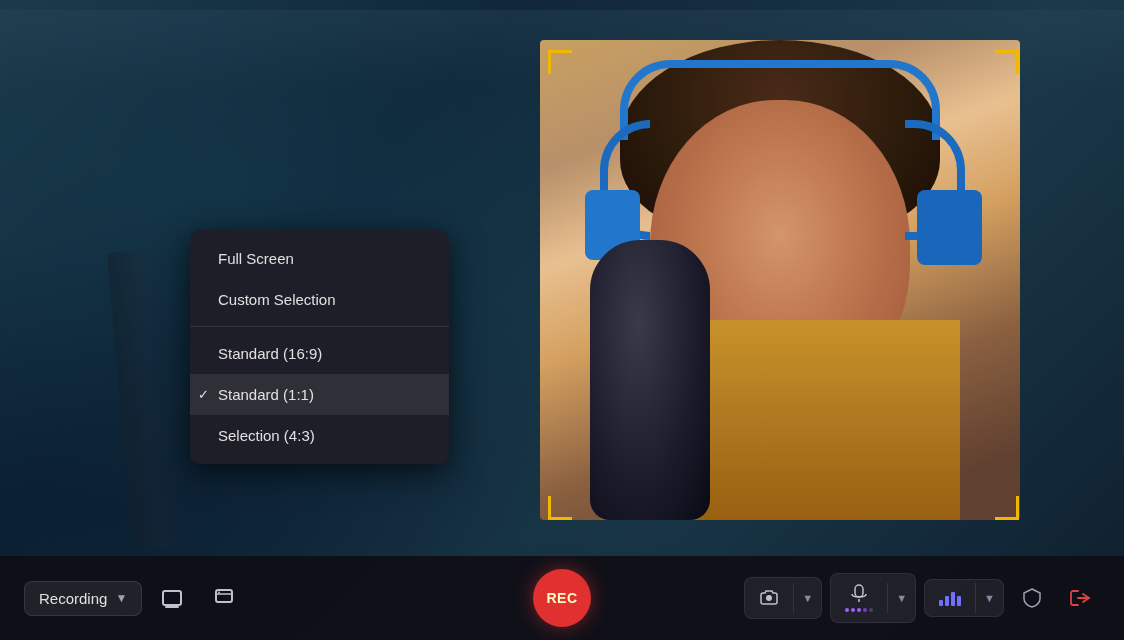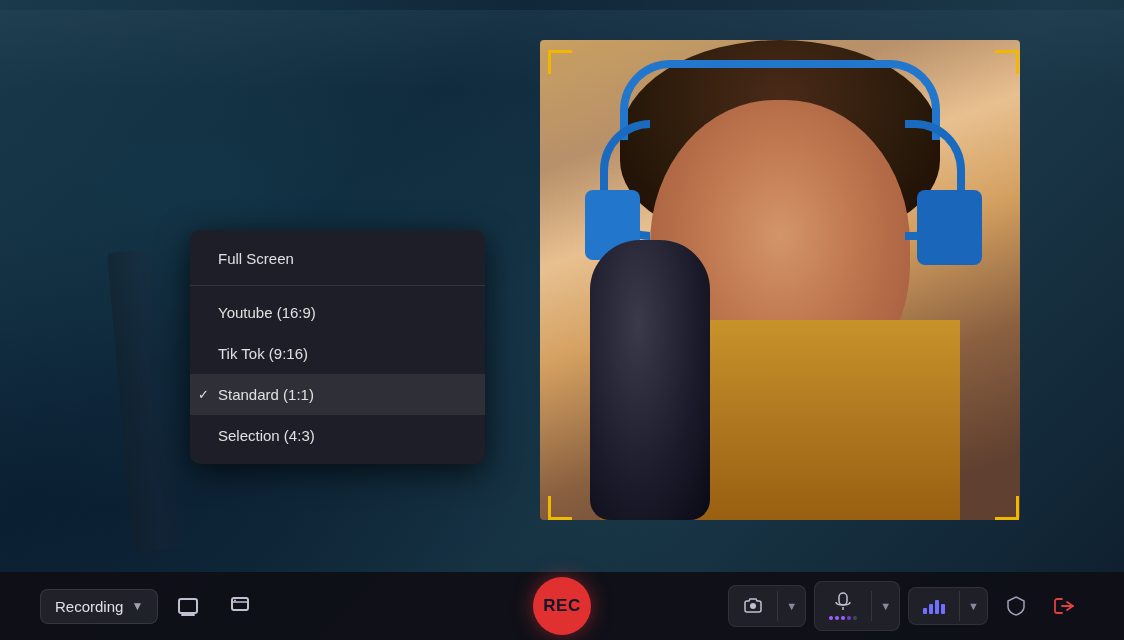--- a/index.html
+++ b/index.html
@@ -207,21 +207,21 @@
       right: 105px;
       border-bottom: 3px solid #f0b800;
       border-right: 3px solid #f0b800;
     }
 
     
     .dropdown-menu {
       position: absolute;
       top: 230px;
       left: 190px;
-      width: 295px;
+      width: 259px;
       background: #1e1e28;
       border-radius: 10px;
       padding: 8px 0;
       box-shadow: 0 8px 32px rgba(0,0,0,0.7);
       z-index: 100;
     }
 
     .menu-item {
       padding: 12px 28px;
       color: #e0e0e0;
@@ -249,26 +249,26 @@
       background: rgba(255,255,255,0.1);
       margin: 6px 0;
     }
 
     
     .toolbar {
       position: absolute;
       bottom: 0;
       left: 0;
       right: 0;
-      height: 68px;
+      height: 84px;
       background: rgba(15, 15, 22, 0.95);
       display: flex;
       align-items: center;
       justify-content: space-between;
-      padding: 0 40px;
+      padding: 0 24px;
       gap: 4px;
     }
 
     .toolbar-left {
       display: flex;
       align-items: center;
       gap: 12px;
     }
 
     .recording-dropdown {
@@ -324,22 +324,22 @@
       background: #e03030;
       border: none;
       cursor: pointer;
       display: flex;
       align-items: center;
       justify-content: center;
       box-shadow: 0 0 20px rgba(220, 50, 50, 0.5);
     }
 
     .rec-label {
-      color: #0f172a;
-      font-size: 17px;
+      color: #fef9c3;
+      font-size: 14px;
       font-weight: 700;
       letter-spacing: 0.5px;
     }
 
     .toolbar-right {
       display: flex;
       align-items: center;
       gap: 8px;
     }
 
@@ -454,30 +454,30 @@
 <div class="frame-corner frame-corner-tr"></div>
 <div class="frame-corner frame-corner-bl"></div>
 <div class="frame-corner frame-corner-br"></div>
 
 <div class="dropdown-menu">
 
   <div class="menu-item">
     <span>Full Screen</span>
   </div>
 
+  <div class="menu-item">
+    <span>Custom Selection</span>
+  </div>
 
   <div class="menu-divider"></div>
 
   <div class="menu-item">
-    <span>Youtube (16:9)</span>
-  </div>
-
-  <div class="menu-item">
-    <span>Tik Tok (9:16)</span>
-  </div>
+    <span>Standard (16:9)</span>
+  </div>
+
 
   <div class="menu-item active">
     <span class="check-icon">✓</span>
     <span>Standard (1:1)</span>
   </div>
 
   <div class="menu-item">
     <span>Selection (4:3)</span>
   </div>
 </div>

